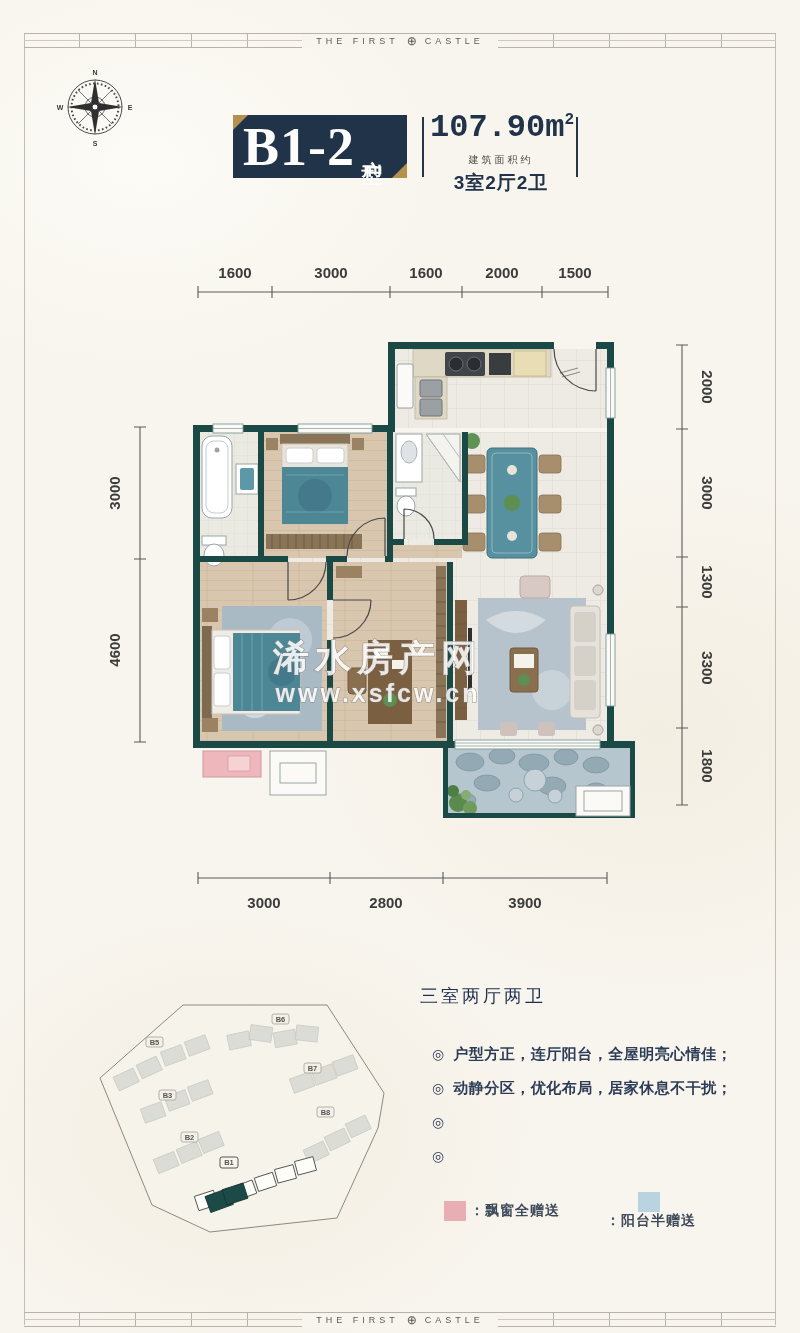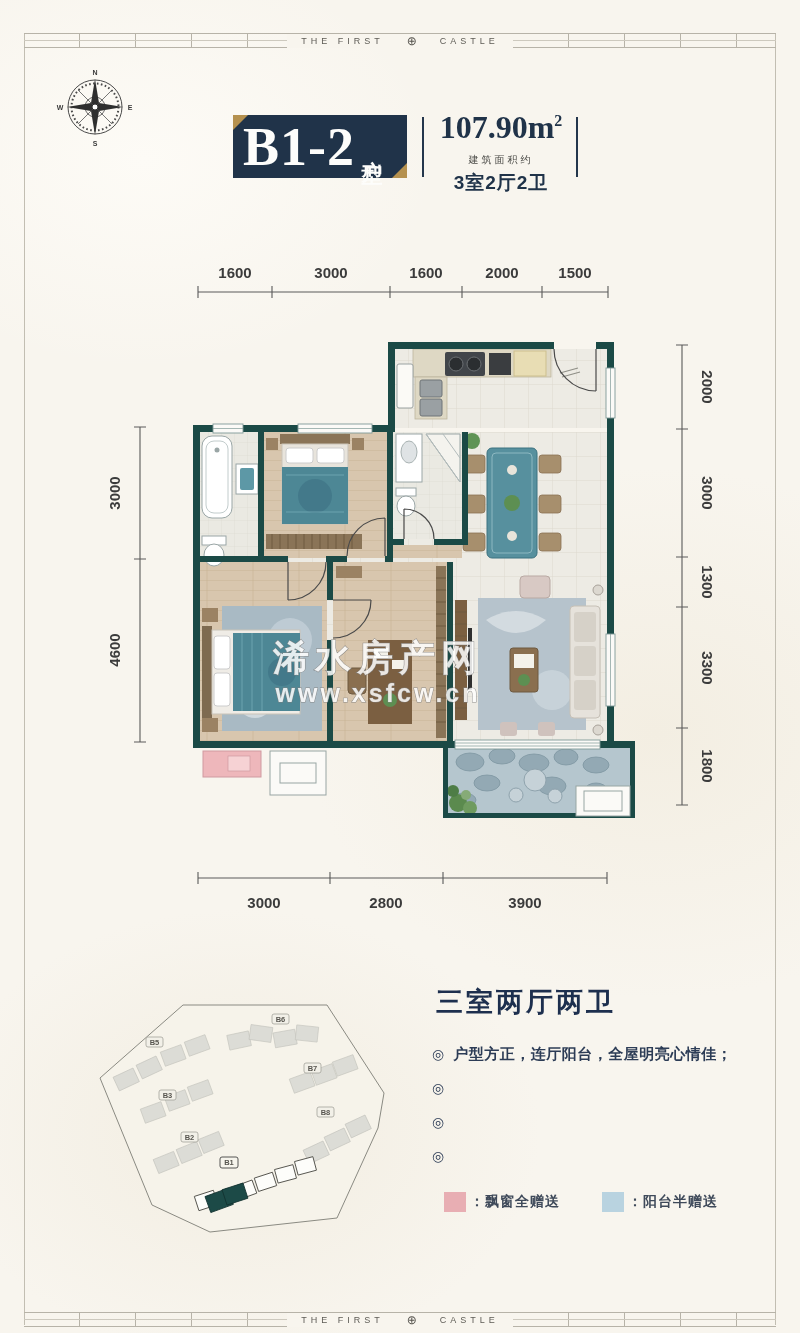--- a/index.html
+++ b/index.html
@@ -10,51 +10,51 @@
                      radial-gradient(500px 380px at 82% 55%, #f3eee2 0%, rgba(243,238,226,0) 70%),
                      radial-gradient(430px 320px at 30% 85%, #f2ede1 0%, rgba(242,237,225,0) 70%);
   }
   
   .band{position:absolute;left:24px;right:24px;height:13px;display:flex;align-items:center;
         border-top:1px solid #b7b3a8;border-bottom:1px solid #b7b3a8;}
   .band.top{top:33px;} .band.bottom{top:1312px;}
   .band-mid{position:absolute;left:0;right:0;top:6px;height:1px;background:#cdc9be;}
   .band-ticks{flex:1;height:100%;background:repeating-linear-gradient(90deg,transparent 0 55px,#b7b3a8 55px 56px);}
   .band-text{position:relative;z-index:2;background:#f8f5ee;padding:0 14px;font-size:9px;color:#5d5b55;
-             letter-spacing:4px;white-space:nowrap;display:flex;align-items:center;gap:23px;}
+             letter-spacing:4px;white-space:nowrap;display:flex;align-items:center;gap:8px;}
   .band-text .logo{font-size:12px;letter-spacing:0;color:#55534d;}
   .edge{position:absolute;top:34px;width:1px;height:1291px;background:#c2beb2;}
   .edge.l{left:24px;} .edge.r{left:775px;}
   
   .title-box{position:absolute;left:233px;top:115px;width:174px;height:63px;background:#203349;
              display:flex;align-items:center;}
   .title-box .corner{position:absolute;width:0;height:0;border-style:solid;}
   .corner.tl{left:0;top:0;border-width:15px 15px 0 0;border-color:#b5914f transparent transparent transparent;}
   .corner.br{right:0;bottom:0;border-width:0 0 15px 15px;border-color:transparent transparent #b5914f transparent;}
   .unit-code{font-family:"Liberation Serif",serif;font-weight:700;font-size:54px;color:#fdfdfb;
              line-height:1;padding-left:10px;letter-spacing:1px;}
   .unit-suffix{writing-mode:vertical-rl;text-orientation:upright;font-size:21px;color:#fdfdfb;
                letter-spacing:4px;margin-left:6px;font-weight:700;line-height:1.1;}
   .vrule{position:absolute;top:117px;width:2px;height:60px;background:#24364c;}
   .vrule.v1{left:422px;} .vrule.v2{left:576px;}
   .area-wrap{position:absolute;left:430px;top:110px;width:142px;text-align:center;color:#203349;}
-  .area-val{font-family:Liberation Serif, serif;font-weight:700;font-size:32px;line-height:1.1;white-space:nowrap;}
+  .area-val{font-family:Liberation Mono, monospace;font-weight:700;font-size:32px;line-height:1.1;white-space:nowrap;}
   .area-val sup{font-size:16px;}
   .area-note{font-size:10px;letter-spacing:3px;color:#4a4a46;margin-top:8px;}
   .area-rooms{font-size:19px;font-weight:700;letter-spacing:1px;margin-top:3px;}
   
-  .feat-heading{position:absolute;left:436px;top:984px;font-family:"Liberation Serif",serif;
-                font-weight:700;font-size:27px;color:#1d2f4e;letter-spacing:3px;}
+  .feat-heading{position:absolute;left:420px;top:984px;font-family:"Liberation Serif",serif;
+                font-weight:400;font-size:18px;color:#1d2f4e;letter-spacing:3px;}
   .feat-list{position:absolute;left:432px;top:1037px;}
   .feat-item{display:flex;align-items:center;height:34px;gap:9px;}
   .feat-bullet{font-size:14px;color:#2c3c56;line-height:1;}
   .feat-text{font-size:15px;font-weight:700;color:#2c3c56;letter-spacing:0.5px;white-space:nowrap;text-align:right;}
   .legend{position:absolute;left:444px;top:1192px;display:flex;align-items:center;}
   .legend-item{display:flex;align-items:center;}
-  .legend-item + .legend-item{margin-left:42px;}
+  .legend-item + .legend-item{margin-left:42px;flex-direction:column;}
   .swatch{width:22px;height:20px;display:inline-block;}
   .legend-label{font-size:14px;font-weight:700;color:#3f4a5a;margin-left:4px;letter-spacing:1px;}
   
   svg{position:absolute;}
   svg text{font-family:"Liberation Sans",sans-serif;}
   .dim{font-size:15px;font-weight:700;fill:#3b3b3b;}
   .wm{font-weight:700;fill:#ffffff;stroke:#7f7f7f;stroke-width:1px;opacity:0.85;}
   .splabel{font-size:7.5px;font-weight:700;fill:#57554f;}
   .compassletter{font-size:7px;fill:#3a3a3a;font-weight:700;}
 </style>
@@ -425,20 +425,21 @@
   </svg>
 
   <div class="feat-heading">三室两厅两卫</div>
   <div class="feat-list">
     <div class="feat-item">
       <span class="feat-bullet">◎</span>
       <span class="feat-text">户型方正，连厅阳台，全屋明亮心情佳；</span>
     </div>
     <div class="feat-item">
       <span class="feat-bullet">◎</span>
+      <span class="feat-text">动静分区，优化布局，居家休息不干扰；</span>
     </div>
     <div class="feat-item">
       <span class="feat-bullet">◎</span>
     </div>
     <div class="feat-item">
       <span class="feat-bullet">◎</span>
     </div>
   </div>
 
   <div class="legend">

